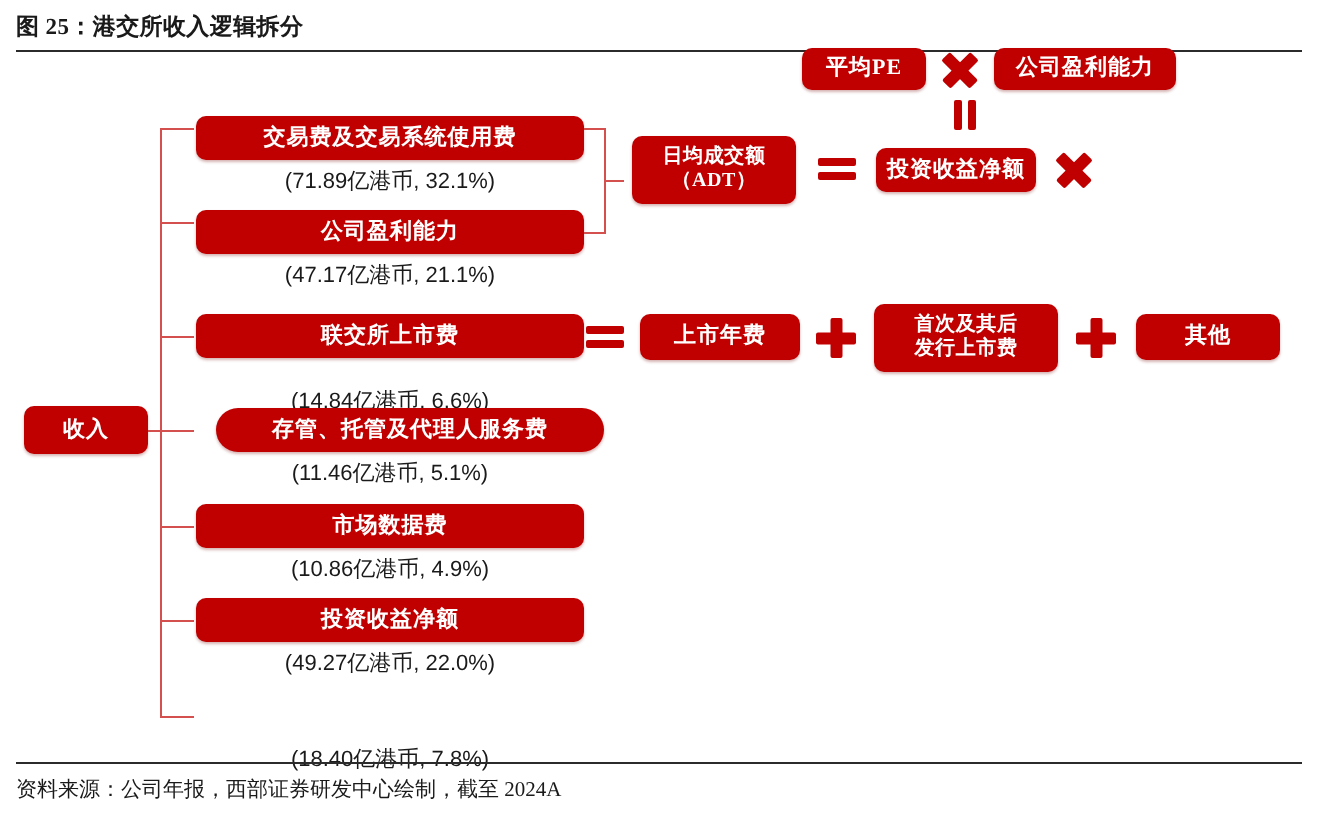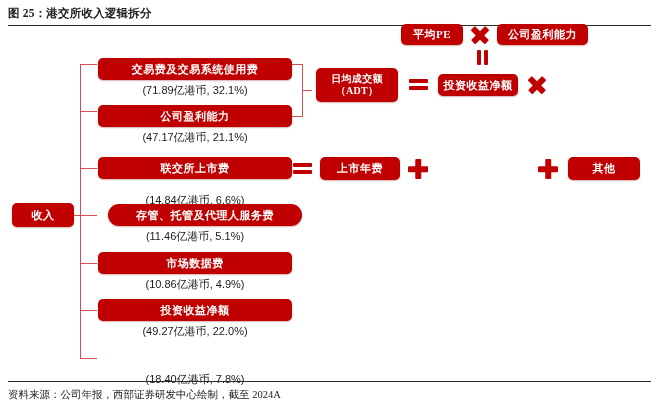--- a/index.html
+++ b/index.html
@@ -195,20 +195,22 @@
       <i></i>
   </div>
 
   <div class="rbox" style="left:320px; top:157px; width:80px; height:23px;">上市年费</div>
 
   <div class="op op-plus" style="left:408px; top:159px; width:20px; height:20px;">
     <i></i>
       <i></i>
   </div>
 
+  <div class="rbox two-line" style="left:437px; top:152px; width:92px; height:34px;">首次及其后
+发行上市费</div>
 
   <div class="op op-plus" style="left:538px; top:159px; width:20px; height:20px;">
     <i></i>
       <i></i>
   </div>
 
   <div class="rbox" style="left:568px; top:157px; width:72px; height:23px;">其他</div>
 
   <div class="rule-bottom"></div>
   <div class="fig-source">资料来源：公司年报，西部证券研发中心绘制，截至 2024A</div>

